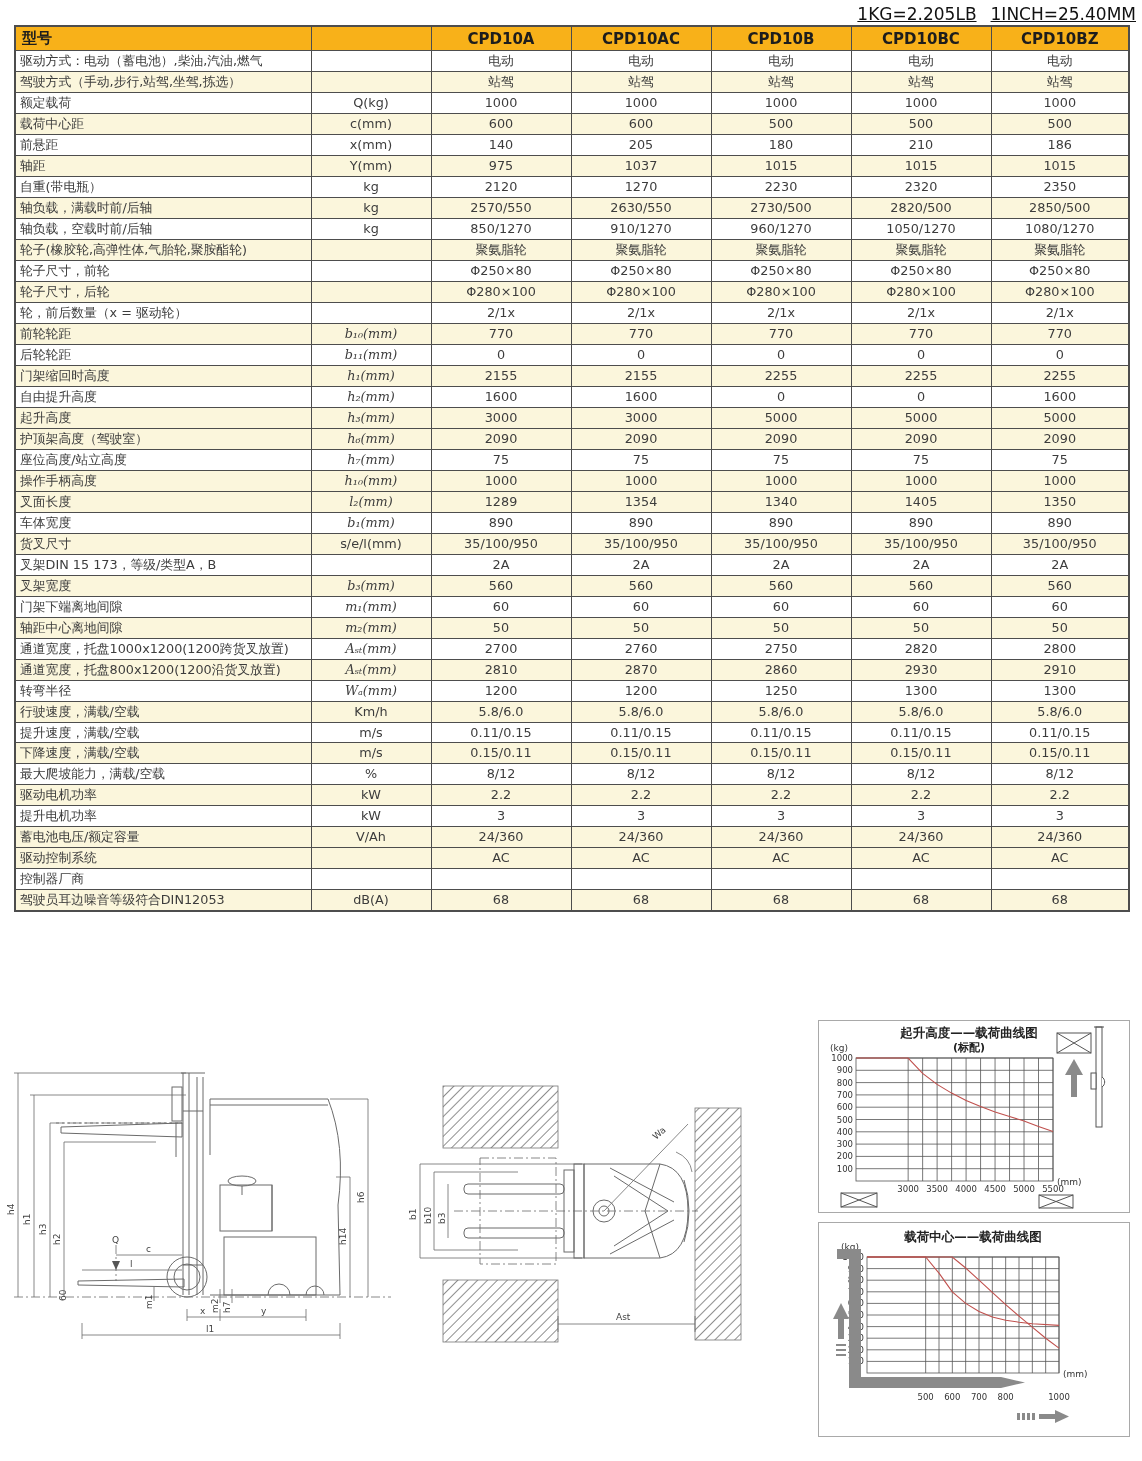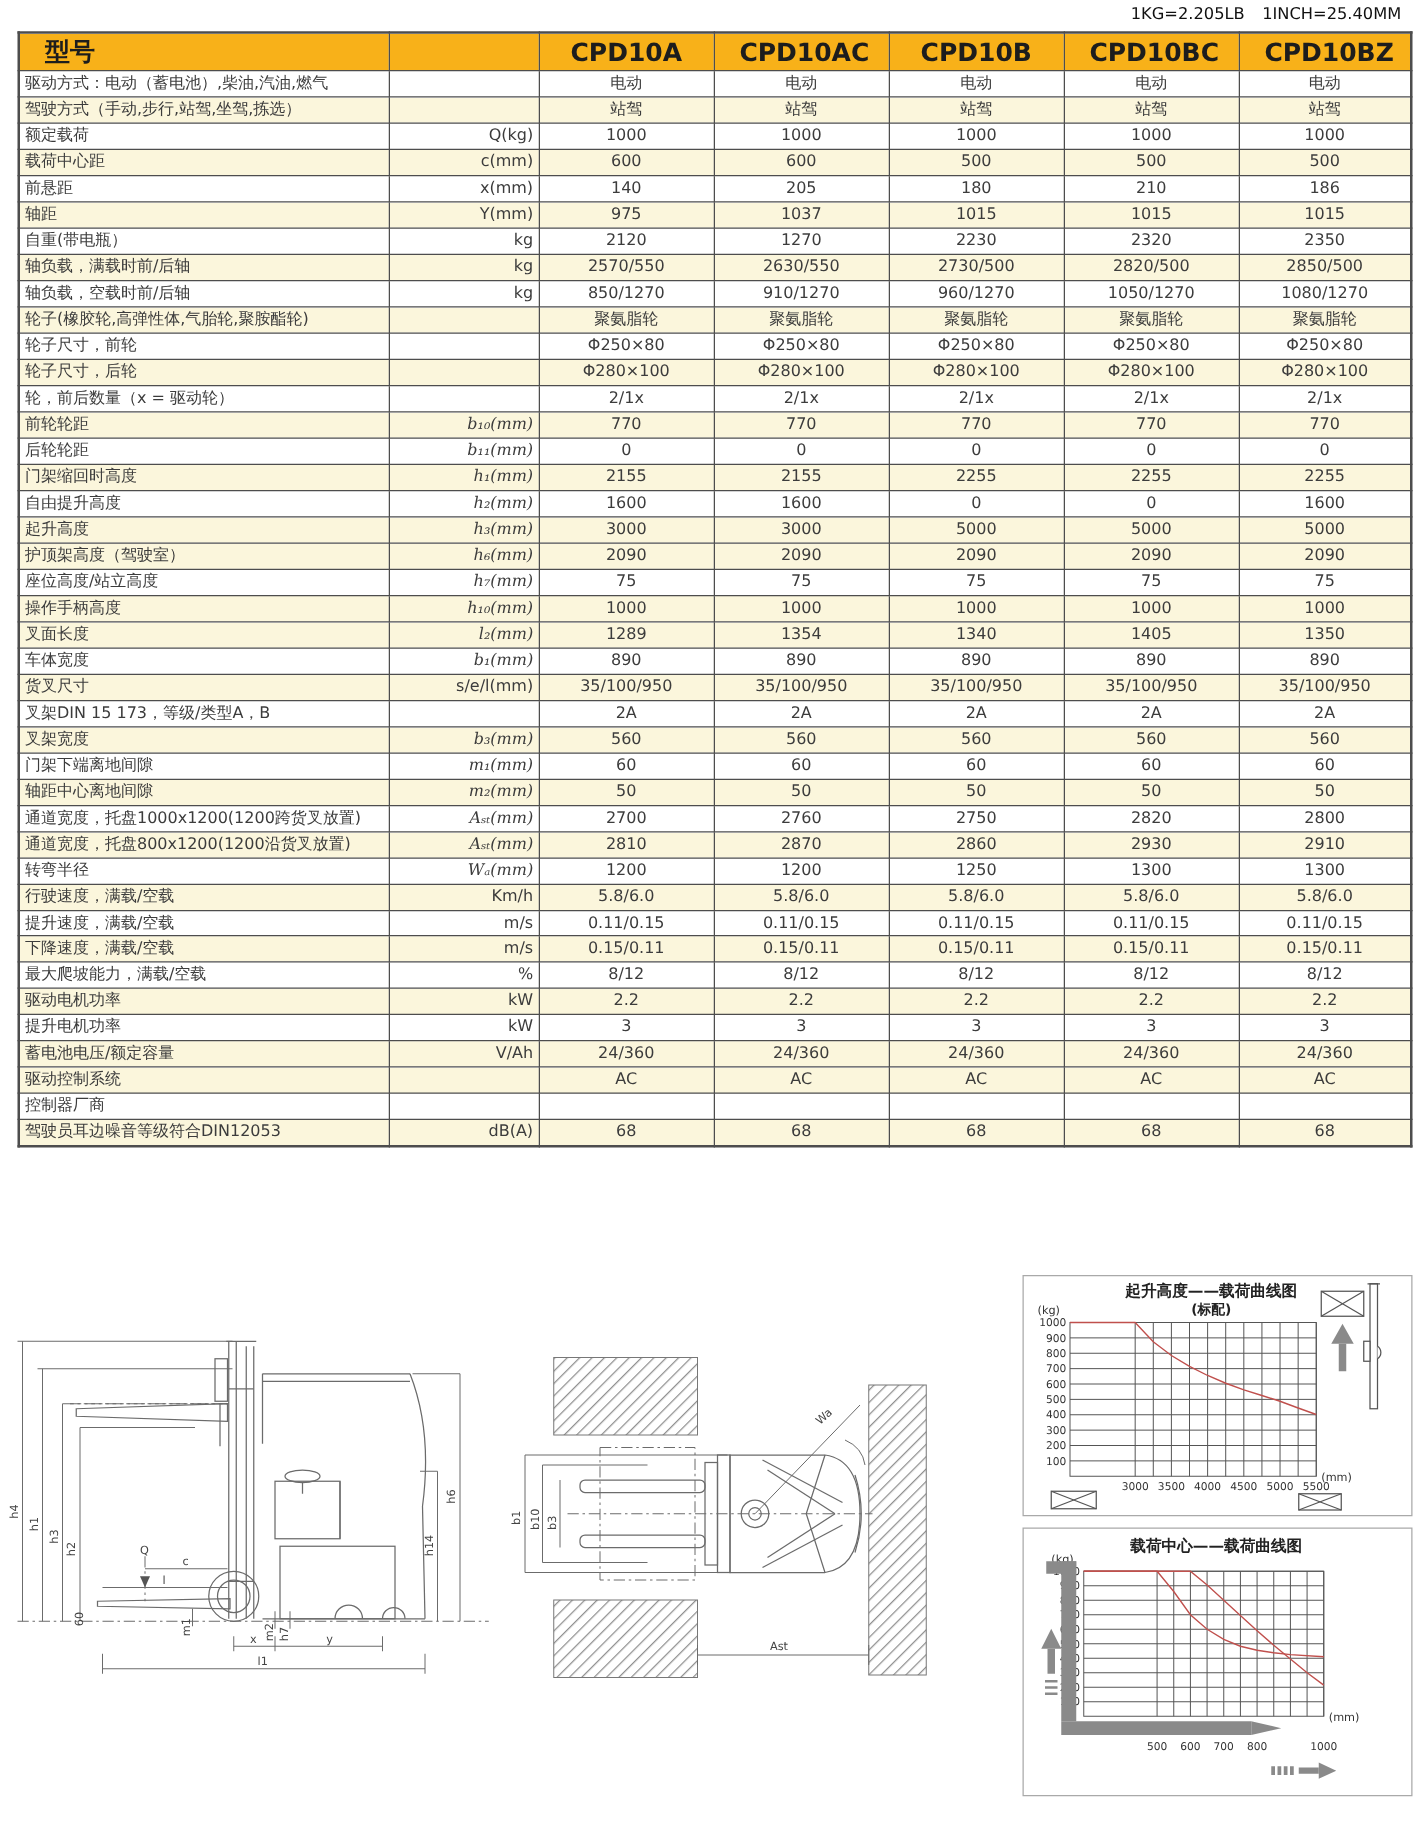--- a/index.html
+++ b/index.html
@@ -1,27 +1,27 @@
 <!DOCTYPE html>
 <html style="--header-bg: #F8B119; --row-alt: #FBF6DC; --border: #4d4d4d; --curve: #C0504D; --grey: #8a8a8a;"><head>
 <meta charset="utf-8">
 <style>
   html,body{margin:0;padding:0;background:#fff;}
   body{width:1142px;height:1461px;position:relative;font-family:"DejaVu Sans","Liberation Sans",sans-serif;color:#333;overflow:hidden;}
-  .unit-note{position:absolute;top:4px;right:21px;font-size:13px;color:#111;}
+  .unit-note{position:absolute;top:4px;right:6px;font-size:17px;color:#111;text-decoration:underline;}
   .unit-note span{margin-left:14px;}
   
   table.spec{position:absolute;left:14px;top:25px;width:1114px;border-collapse:collapse;table-layout:fixed;border:2px solid var(--border);}
   table.spec th,table.spec td{border:1px solid var(--border);overflow:hidden;white-space:nowrap;}
-  table.spec thead th{background:var(--header-bg);color:#1d1d1d;font-size:20px;font-weight:bold;height:21px;padding:1px 20px;}
+  table.spec thead th{background:var(--header-bg);color:#1d1d1d;font-size:15px;font-weight:bold;height:21px;padding:1px 6px;}
   table.spec thead th.corner{text-align:left;}
   table.spec td{height:15px;padding:2px 4px;font-size:12.8px;line-height:1.25;color:#3c3c3c;}
   table.spec tr.alt td{background:var(--row-alt);}
   td.c-label{text-align:left;padding-left:7px;color:#333;}
-  td.c-sym{text-align:right;}
+  td.c-sym{text-align:center;}
   td.c-sym.ital{font-style:italic;font-family:"DejaVu Serif","Liberation Serif",serif;margin-top:28px;}
   td.c-val{text-align:center;}
   
   .drawing{position:absolute;}
   .side-view{left:6px;top:1065px;}
   .top-view{left:398px;top:1072px;}
   svg .thin{stroke:#6b6b6b;stroke-width:1;fill:none;}
   svg .dim{stroke:#6b6b6b;stroke-width:0.8;fill:none;}
   svg .dashdot{stroke:#6b6b6b;stroke-width:0.8;fill:none;stroke-dasharray:9 3 2 3;}
   svg .dimtxt{font-size:9px;fill:#444;}

